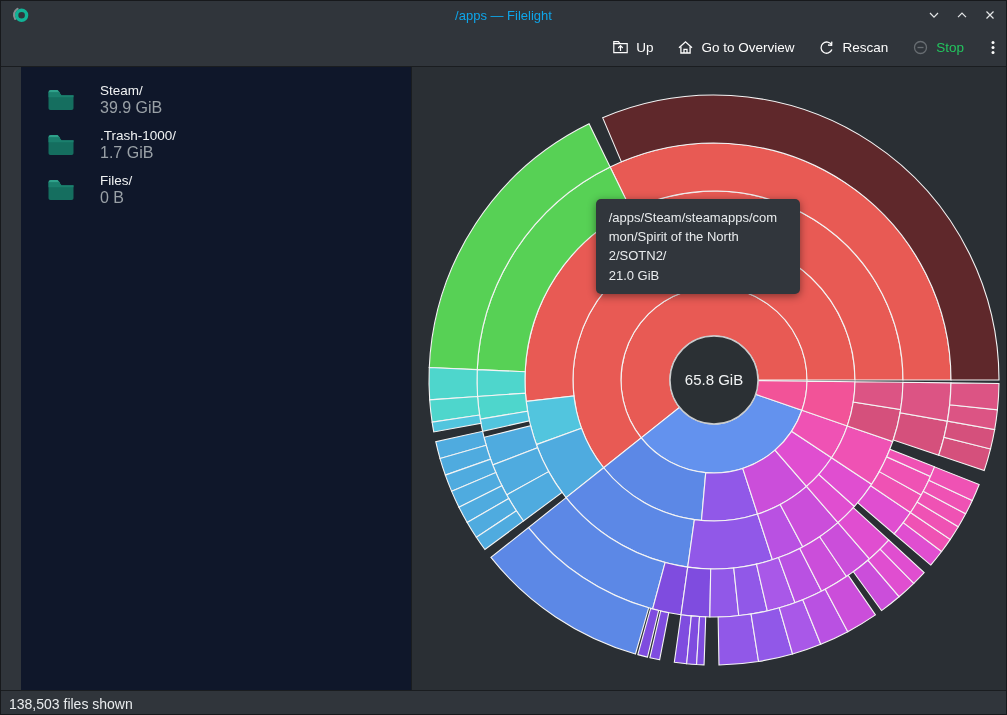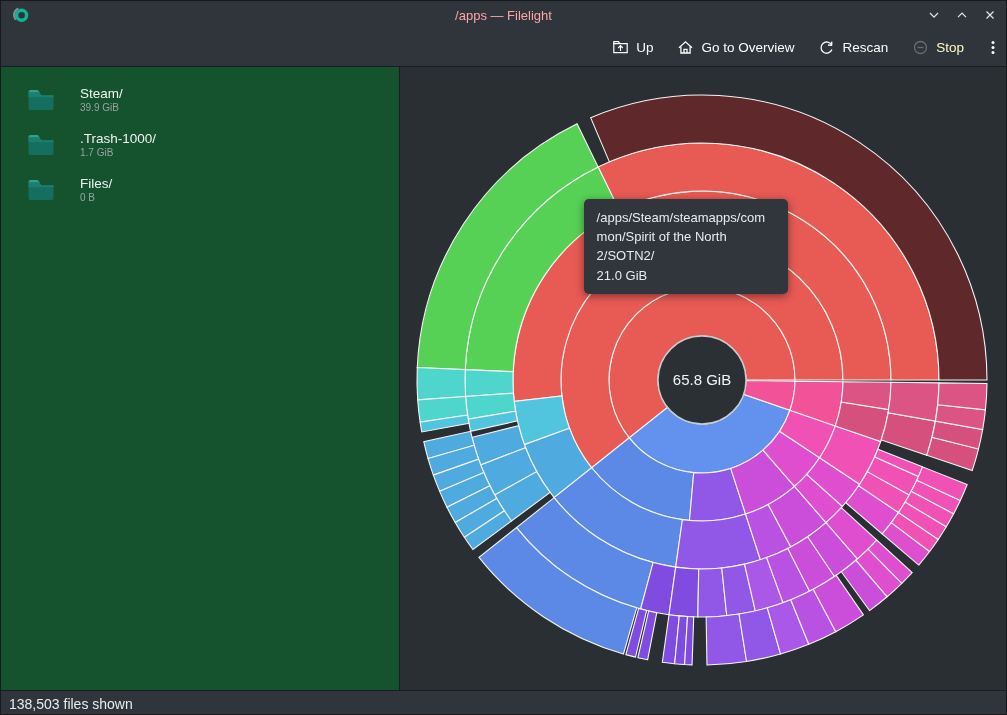--- a/index.html
+++ b/index.html
@@ -5,38 +5,38 @@
   * { margin:0; padding:0; box-sizing:border-box; }
   html,body { width:1007px; height:715px; overflow:hidden; }
   body {
     font-family:"Liberation Sans","DejaVu Sans",sans-serif;
     background:#30353b; color:#eff1f2; font-size:13px;
     position:relative; border:1px solid #17191c;
   }
   
   .titlebar { height:28px; position:relative; display:flex; align-items:center; }
   .app-icon { position:absolute; left:11px; top:5px; width:18px; height:18px; }
-  .title { position:absolute; left:0; right:0; text-align:center; color:#fca5a5; font-size:13px; }
+  .title { position:absolute; left:0; right:0; text-align:center; color:#0ea5e9; font-size:13px; }
   .win-controls { position:absolute; right:10px; top:0; height:28px; display:flex; align-items:center; gap:15px; }
   .win-btn { width:13px; height:13px; display:flex; align-items:center; justify-content:center; cursor:default; }
   .win-btn svg { display:block; }
   
   .toolbar { height:37px; display:flex; align-items:center; justify-content:flex-end; padding-right:0; gap:8px; }
   .tool-btn { display:flex; align-items:center; gap:7px; padding:5px 8px; border-radius:3px; color:#fcfcfc; font-size:13.5px; white-space:nowrap; }
-  .tool-btn.disabled { color:#fef9c3; }
+  .tool-btn.disabled { color:#22c55e; }
   .tool-btn svg { display:block; }
   .overflow-btn { padding:5px 6px; }
   
   .panels { display:flex; height:624px; border-top:1px solid #1a1d20; }
-  .sidebar { width:399px; background:#14532d; border-right:1px solid #1a1d20; padding-top:10px; }
+  .sidebar { width:399px; background:#0f172a; border-right:1px solid #1a1d20; padding-top:10px;margin-left:20px; }
   .side-item { display:flex; align-items:center; height:45px; padding-left:26px; }
   .side-item .ficon { width:28px; height:23px; margin-right:25px; flex:none; }
   .side-item .txt { display:flex; flex-direction:column; gap:1px; }
   .side-item .name { color:#f0f2f3; font-size:13.5px; }
-  .side-item .size { color:#9aa1a7; font-size:10px; }
+  .side-item .size { color:#9aa1a7; font-size:16px; }
   
   .chart-panel { position:relative; width:607px; background:#2a2f34; }
   .chart-panel svg.sun { position:absolute; left:0; top:0; }
   .center-label { font-size:15px; fill:#f2f4f5; }
   .tooltip {
     position:absolute; left:184px; top:132px; width:204px;
     background:#31363c; border-radius:5px; padding:9px 13px;
     box-shadow:0 2px 8px rgba(0,0,0,.45);
     font-size:13px; line-height:1.48; color:#e9ecee;
     overflow-wrap:anywhere;

